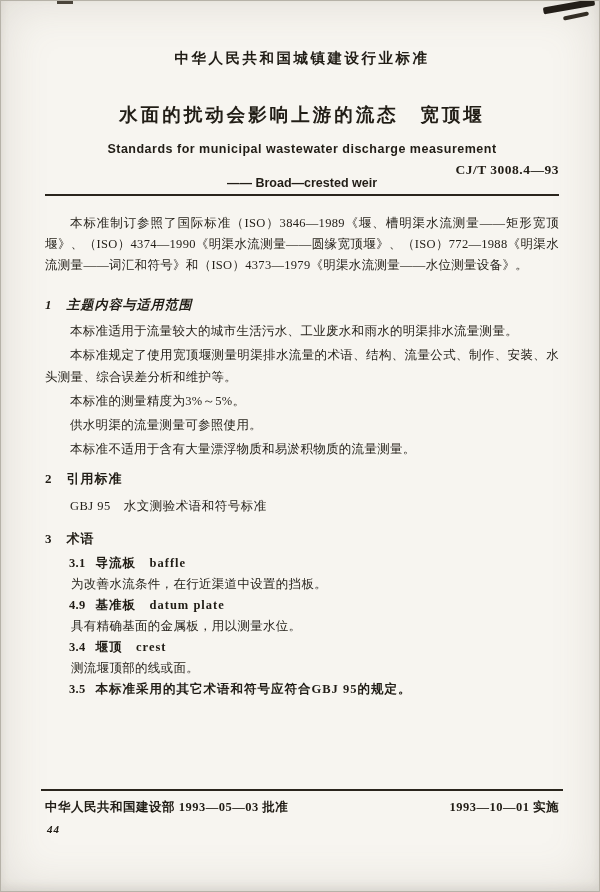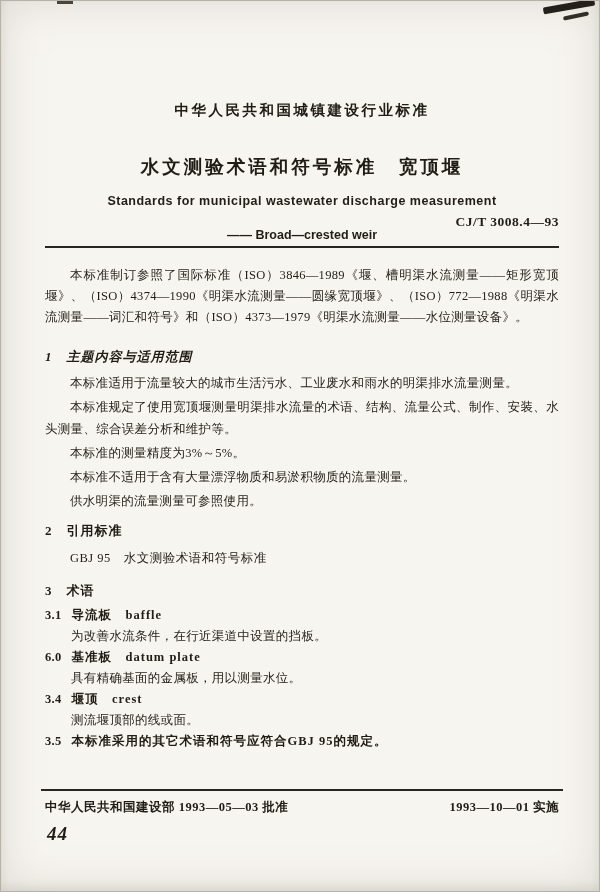--- a/index.html
+++ b/index.html
@@ -14,21 +14,21 @@
     border:1px solid #b6b2a8;
     overflow:hidden;
     box-shadow: inset 0 0 48px rgba(115,105,88,.18), inset 0 -4px 10px rgba(90,82,70,.12);
   }
 
   
   .corner-mark-1 { position:absolute; top:2px; right:4px; width:52px; height:7px; background:#241f19; transform:rotate(-10deg); border-radius:2px; }
   .corner-mark-2 { position:absolute; top:13px; right:10px; width:26px; height:4px; background:#332d24; transform:rotate(-12deg); border-radius:2px; }
   .edge-tick-top-left { position:absolute; top:0; left:56px; width:16px; height:3px; background:#4a443a; }
 
-  .content { padding:100px 40px 0 44px; }
+  .content { padding:48px 40px 0 44px; }
 
   .std-class { text-align:center; font-weight:bold; font-size:14.5px; letter-spacing:2.5px; }
   .title-cn  { text-align:center; font-weight:bold; font-size:18.5px; letter-spacing:3px; margin-top:34px; }
   .title-en1 { text-align:center; font-weight:bold; font-size:12.5px; margin-top:15px; font-family:"Liberation Sans", sans-serif; letter-spacing:.5px; }
   .en-row    { position:relative; margin-top:7px; height:18px; }
   .title-en2 { position:absolute; left:0; right:0; text-align:center; font-weight:bold; font-size:12.5px; font-family:"Liberation Sans", sans-serif;margin-top:13px; }
   .std-num   { position:absolute; right:0; top:-1px; font-weight:bold; font-size:13.5px; letter-spacing:.5px; }
 
   .rule-top { margin-top:13px; border:none; border-top:2.5px solid #2a251d; }
 
@@ -37,84 +37,84 @@
   .sec-heading { font-weight:bold; font-size:13px; letter-spacing:1px; }
   .sec1 .sec-heading { margin-top:20px;font-style:italic; }
   .sec1 p { margin-top:2px; font-size:12.5px; line-height:22px; text-indent:2em; text-align:justify; letter-spacing:.3px; }
   .sec1 p:first-of-type { margin-top:6px; }
 
   .sec2 .sec-heading { margin-top:10px; }
   .ref-item { margin-top:8px; margin-left:2em; font-size:12.5px; line-height:20px; letter-spacing:.5px; }
 
   .sec3 .sec-heading { margin-top:14px; }
   .terms { margin-top:5px; }
-  .term-line { font-size:12.5px; line-height:21px; letter-spacing:.3px; }
+  .term-line { font-size:12.5px; line-height:21px; letter-spacing:.3px;margin-left:24px; }
   .term-num { font-weight:bold; margin-right:10px; }
   .term-title { font-weight:bold; letter-spacing:1px; }
   .term-def { font-size:12.5px; line-height:21px; margin-left:26px; letter-spacing:.3px; }
 
   .rule-bottom { position:absolute; left:40px; right:36px; top:788px; border:none; border-top:2.5px solid #2a251d; }
   .footer-row { position:absolute; left:44px; right:36px; top:798px; height:18px; font-size:12.5px; font-weight:bold; letter-spacing:.5px; }
   .footer-approval { position:absolute; left:0; }
   .footer-impl { position:absolute; right:4px; }
-  .page-number { position:absolute; left:46px; top:822px; font-size:19px; font-style:italic; font-weight:bold; letter-spacing:1px; }
+  .page-number { position:absolute; left:46px; top:822px; font-size:11px; font-style:italic; font-weight:bold; letter-spacing:1px; }
 </style>
 </head>
 <body>
 
 <div class="page">
 
   <div class="corner-mark-1"></div>
   <div class="corner-mark-2"></div>
   <div class="edge-tick-top-left"></div>
 
   <div class="content">
 
     <header>
       <div class="std-class">中华人民共和国城镇建设行业标准</div>
-      <h1 class="title-cn">水文测验术语和符号标准　宽顶堰</h1>
+      <h1 class="title-cn">水面的扰动会影响上游的流态　宽顶堰</h1>
       <div class="title-en1">Standards for municipal wastewater discharge measurement</div>
       <div class="en-row">
         <span class="title-en2">—— Broad—crested weir</span>
         <span class="std-num">CJ/T 3008.4—93</span>
       </div>
     </header>
 
     <hr class="rule-top">
 
     <p class="foreword">本标准制订参照了国际标准（ISO）3846—1989《堰、槽明渠水流测量——矩形宽顶堰》、（ISO）4374—1990《明渠水流测量——圆缘宽顶堰》、（ISO）772—1988《明渠水流测量——词汇和符号》和（ISO）4373—1979《明渠水流测量——水位测量设备》。</p>
 
     <section class="sec1">
       <h2 class="sec-heading">1　主题内容与适用范围</h2>
       <p>本标准适用于流量较大的城市生活污水、工业废水和雨水的明渠排水流量测量。</p>
       <p>本标准规定了使用宽顶堰测量明渠排水流量的术语、结构、流量公式、制作、安装、水头测量、综合误差分析和维护等。</p>
       <p>本标准的测量精度为3%～5%。</p>
+      <p>供水明渠的流量测量可参照使用。</p>
       <p>本标准不适用于含有大量漂浮物质和易淤积物质的流量测量。</p>
-      <p>供水明渠的流量测量可参照使用。</p>
     </section>
 
     <section class="sec2">
       <h2 class="sec-heading">2　引用标准</h2>
       <div class="ref-item">GBJ 95　水文测验术语和符号标准</div>
     </section>
 
     <section class="sec3">
       <h2 class="sec-heading">3　术语</h2>
       <div class="terms">
 
         <div class="term">
           <div class="term-line">
             <span class="term-num">3.1</span><span class="term-title">导流板　baffle</span>
           </div>
           <div class="term-def">为改善水流条件，在行近渠道中设置的挡板。</div>
         </div>
 
         <div class="term">
           <div class="term-line">
-            <span class="term-num">6.0</span><span class="term-title">基准板　datum plate</span>
+            <span class="term-num">4.9</span><span class="term-title">基准板　datum plate</span>
           </div>
           <div class="term-def">具有精确基面的金属板，用以测量水位。</div>
         </div>
 
 
         <div class="term">
           <div class="term-line">
             <span class="term-num">3.4</span><span class="term-title">堰顶　crest</span>
           </div>
           <div class="term-def">测流堰顶部的线或面。</div>

